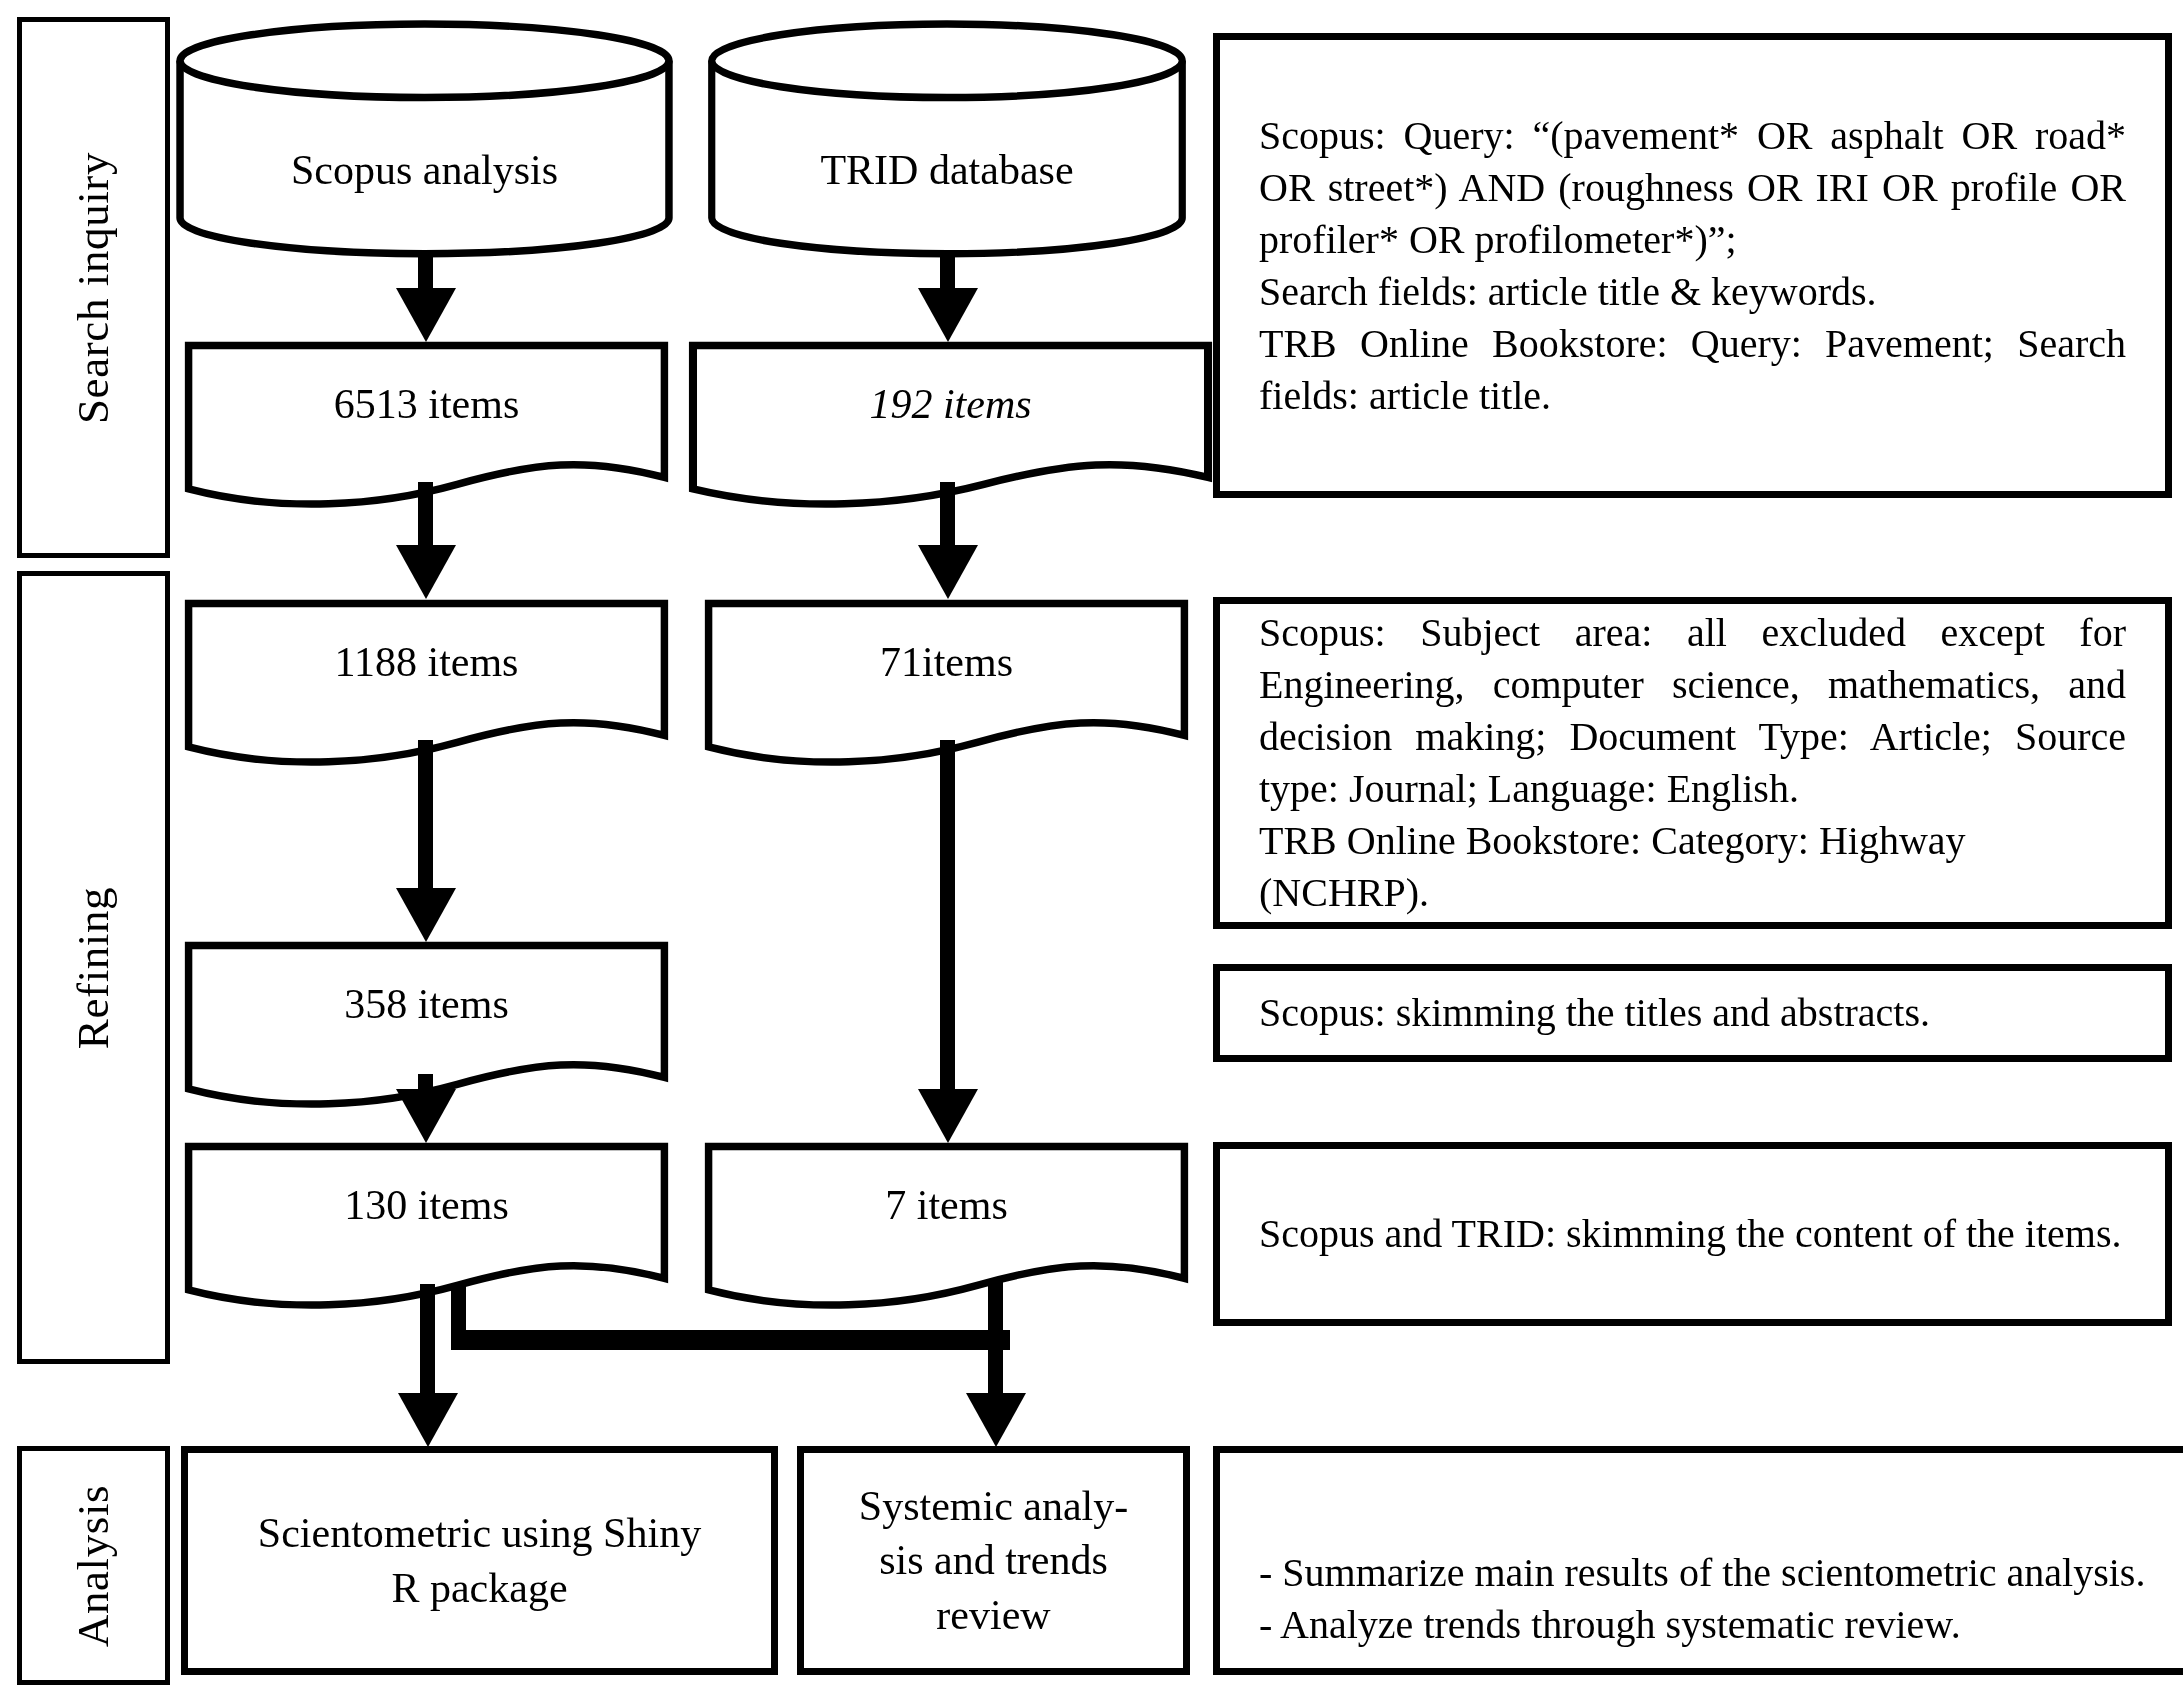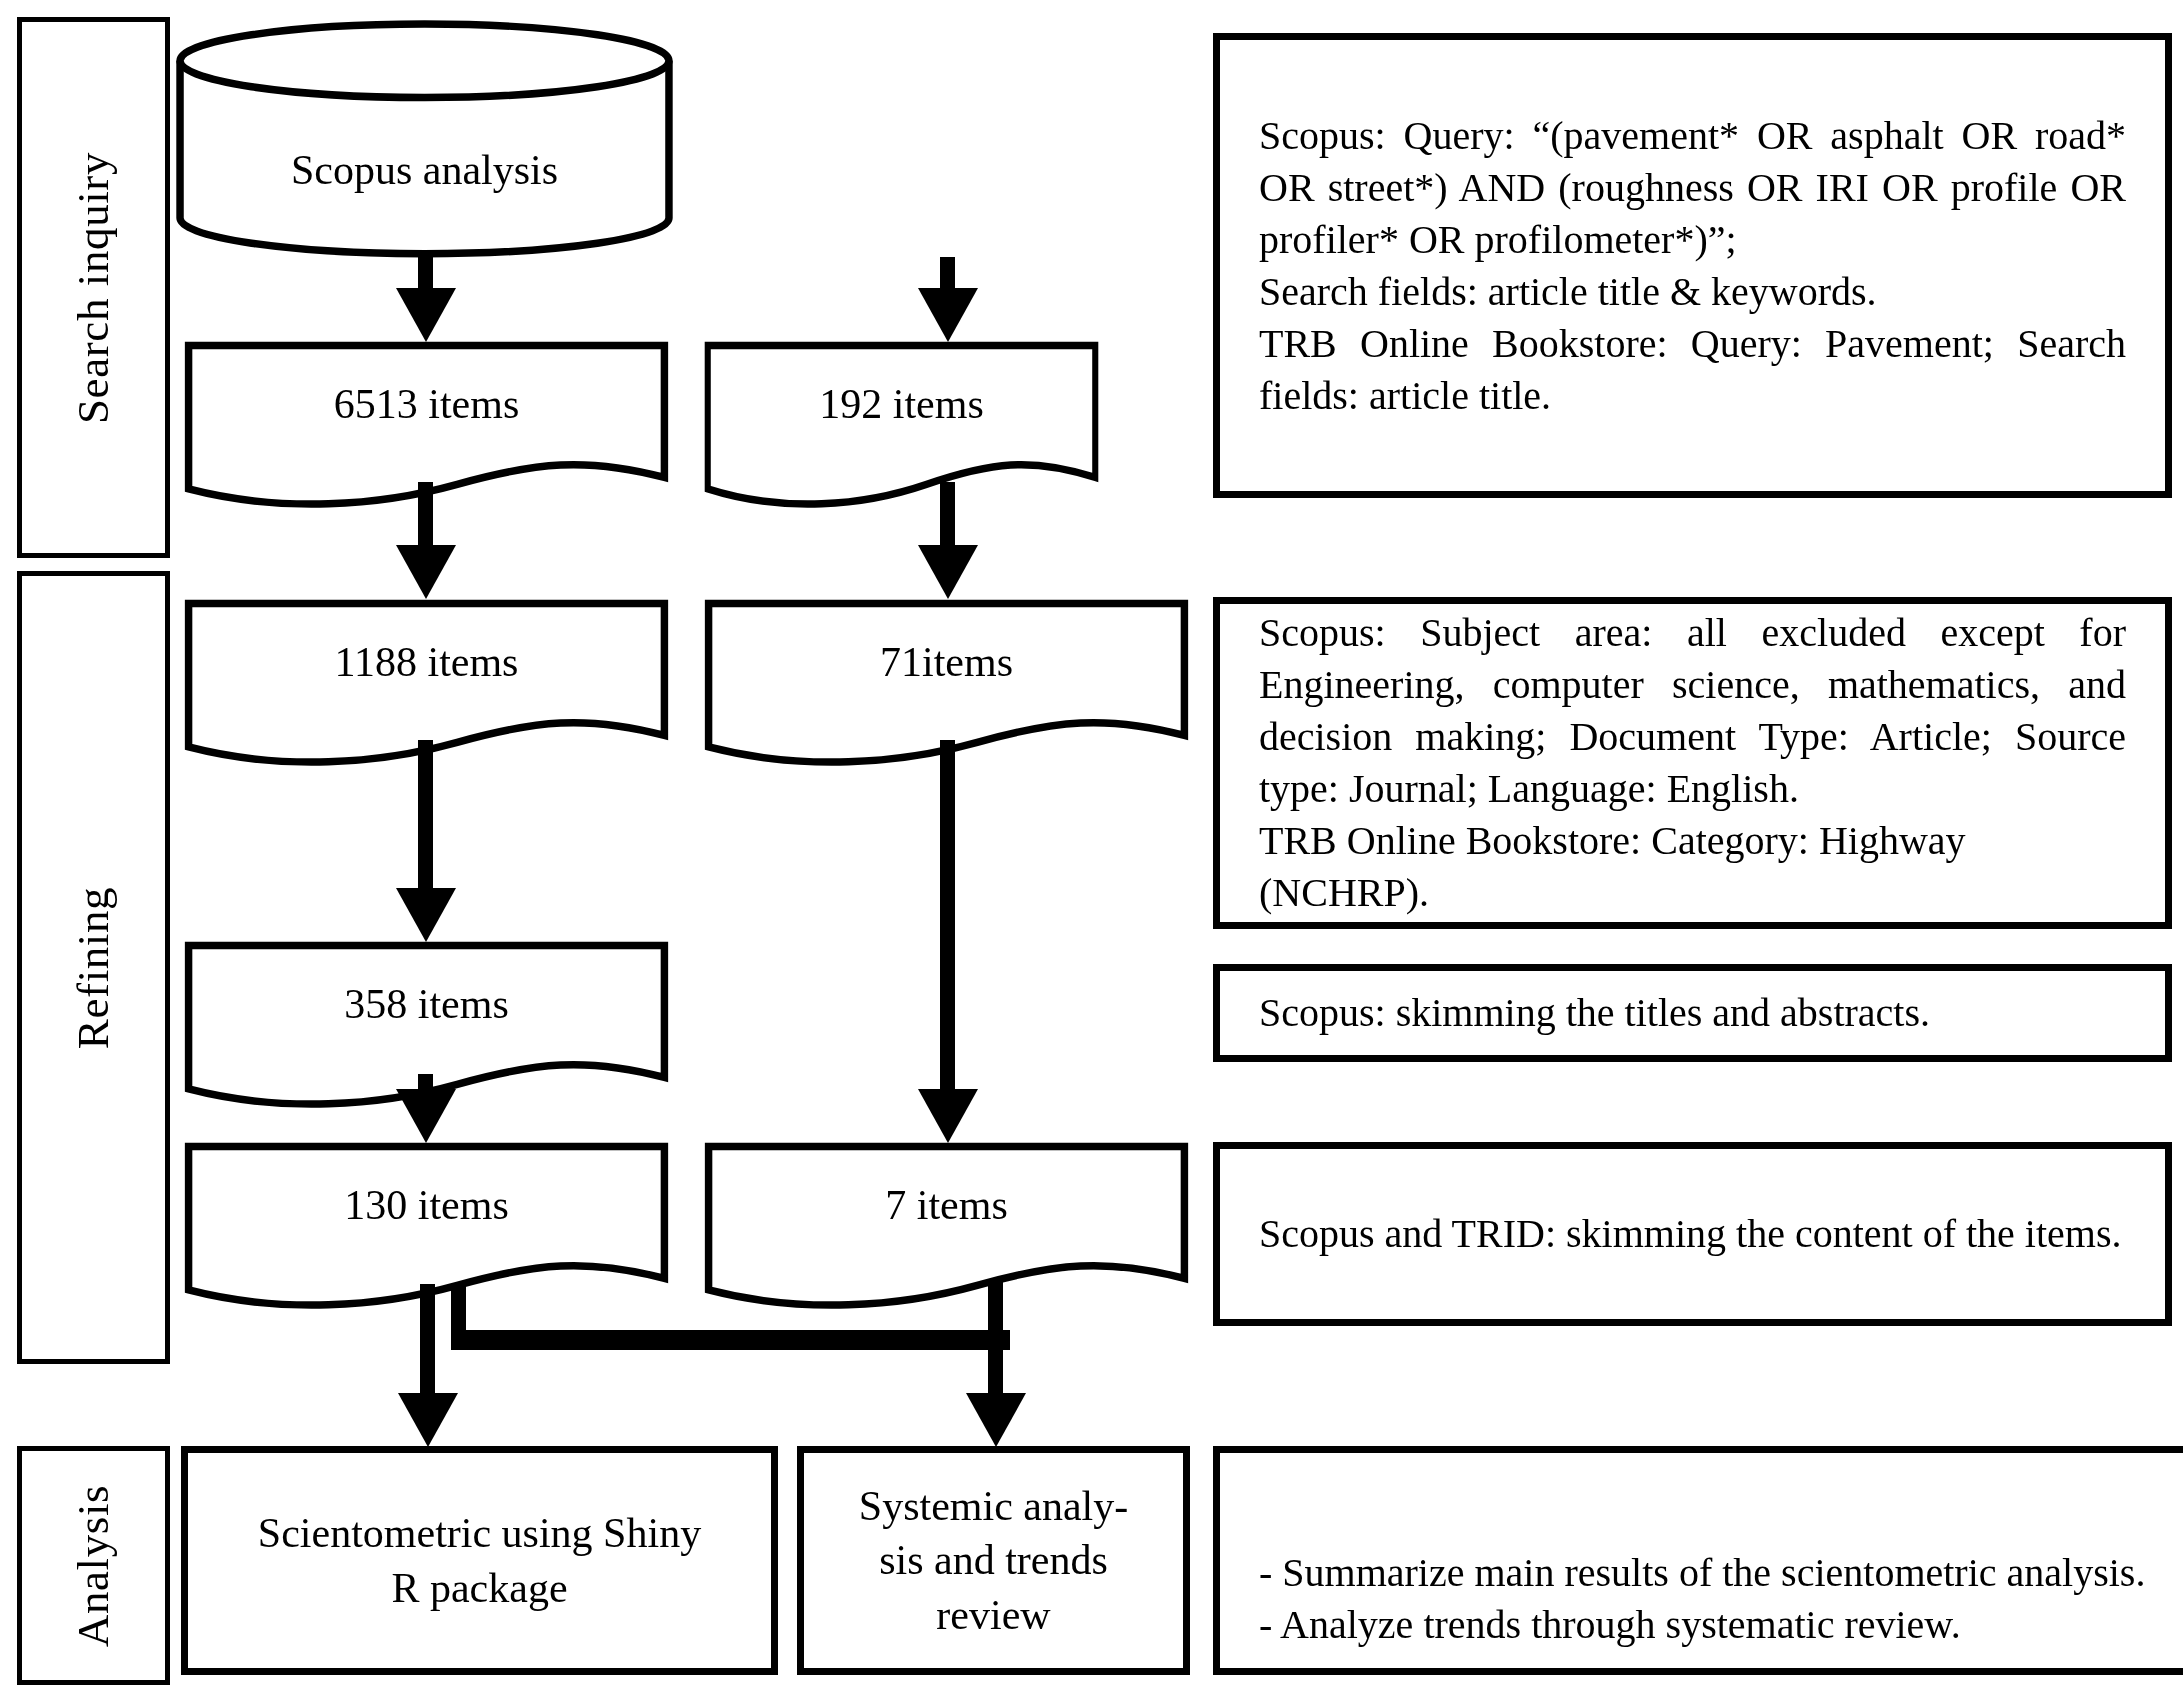--- a/index.html
+++ b/index.html
@@ -106,22 +106,29 @@
     <div class="lbl">358 items</div>
   </div>
 
   <div class="shape doc" style="left:184px;top:1142px;width:485px;height:172px;">
     <svg viewBox="0 0 845 300" preserveAspectRatio="none">
       <path d="M8,8 H837 V238 C700,202 612,212 476,250 C340,288 170,300 8,258 Z" fill="#fff" stroke="#000" stroke-width="13"></path>
     </svg>
     <div class="lbl">130 items</div>
   </div>
 
-
-  <div class="shape doc" style="left:704px;top:341px;width:395px;height:172px;">
+  <div class="shape cyl" style="left:704px;top:16px;width:486px;height:244px;">
+    <svg viewBox="0 0 880 425" preserveAspectRatio="none">
+      <path d="M14,78 V352 A426,62 0 0 0 866,352 V78" fill="#fff" stroke="#000" stroke-width="13"></path>
+      <ellipse cx="440" cy="78" rx="426" ry="64" fill="#fff" stroke="#000" stroke-width="13"></ellipse>
+    </svg>
+    <div class="lbl">TRID database</div>
+  </div>
+
+  <div class="shape doc" style="left:688px;top:341px;width:525px;height:172px;font-style:italic;">
     <svg viewBox="0 0 845 300" preserveAspectRatio="none">
       <path d="M8,8 H837 V238 C700,202 612,212 476,250 C340,288 170,300 8,258 Z" fill="#fff" stroke="#000" stroke-width="13"></path>
     </svg>
     <div class="lbl">192 items</div>
   </div>
 
   <div class="shape doc" style="left:704px;top:599px;width:485px;height:172px;">
     <svg viewBox="0 0 845 300" preserveAspectRatio="none">
       <path d="M8,8 H837 V238 C700,202 612,212 476,250 C340,288 170,300 8,258 Z" fill="#fff" stroke="#000" stroke-width="13"></path>
     </svg>

